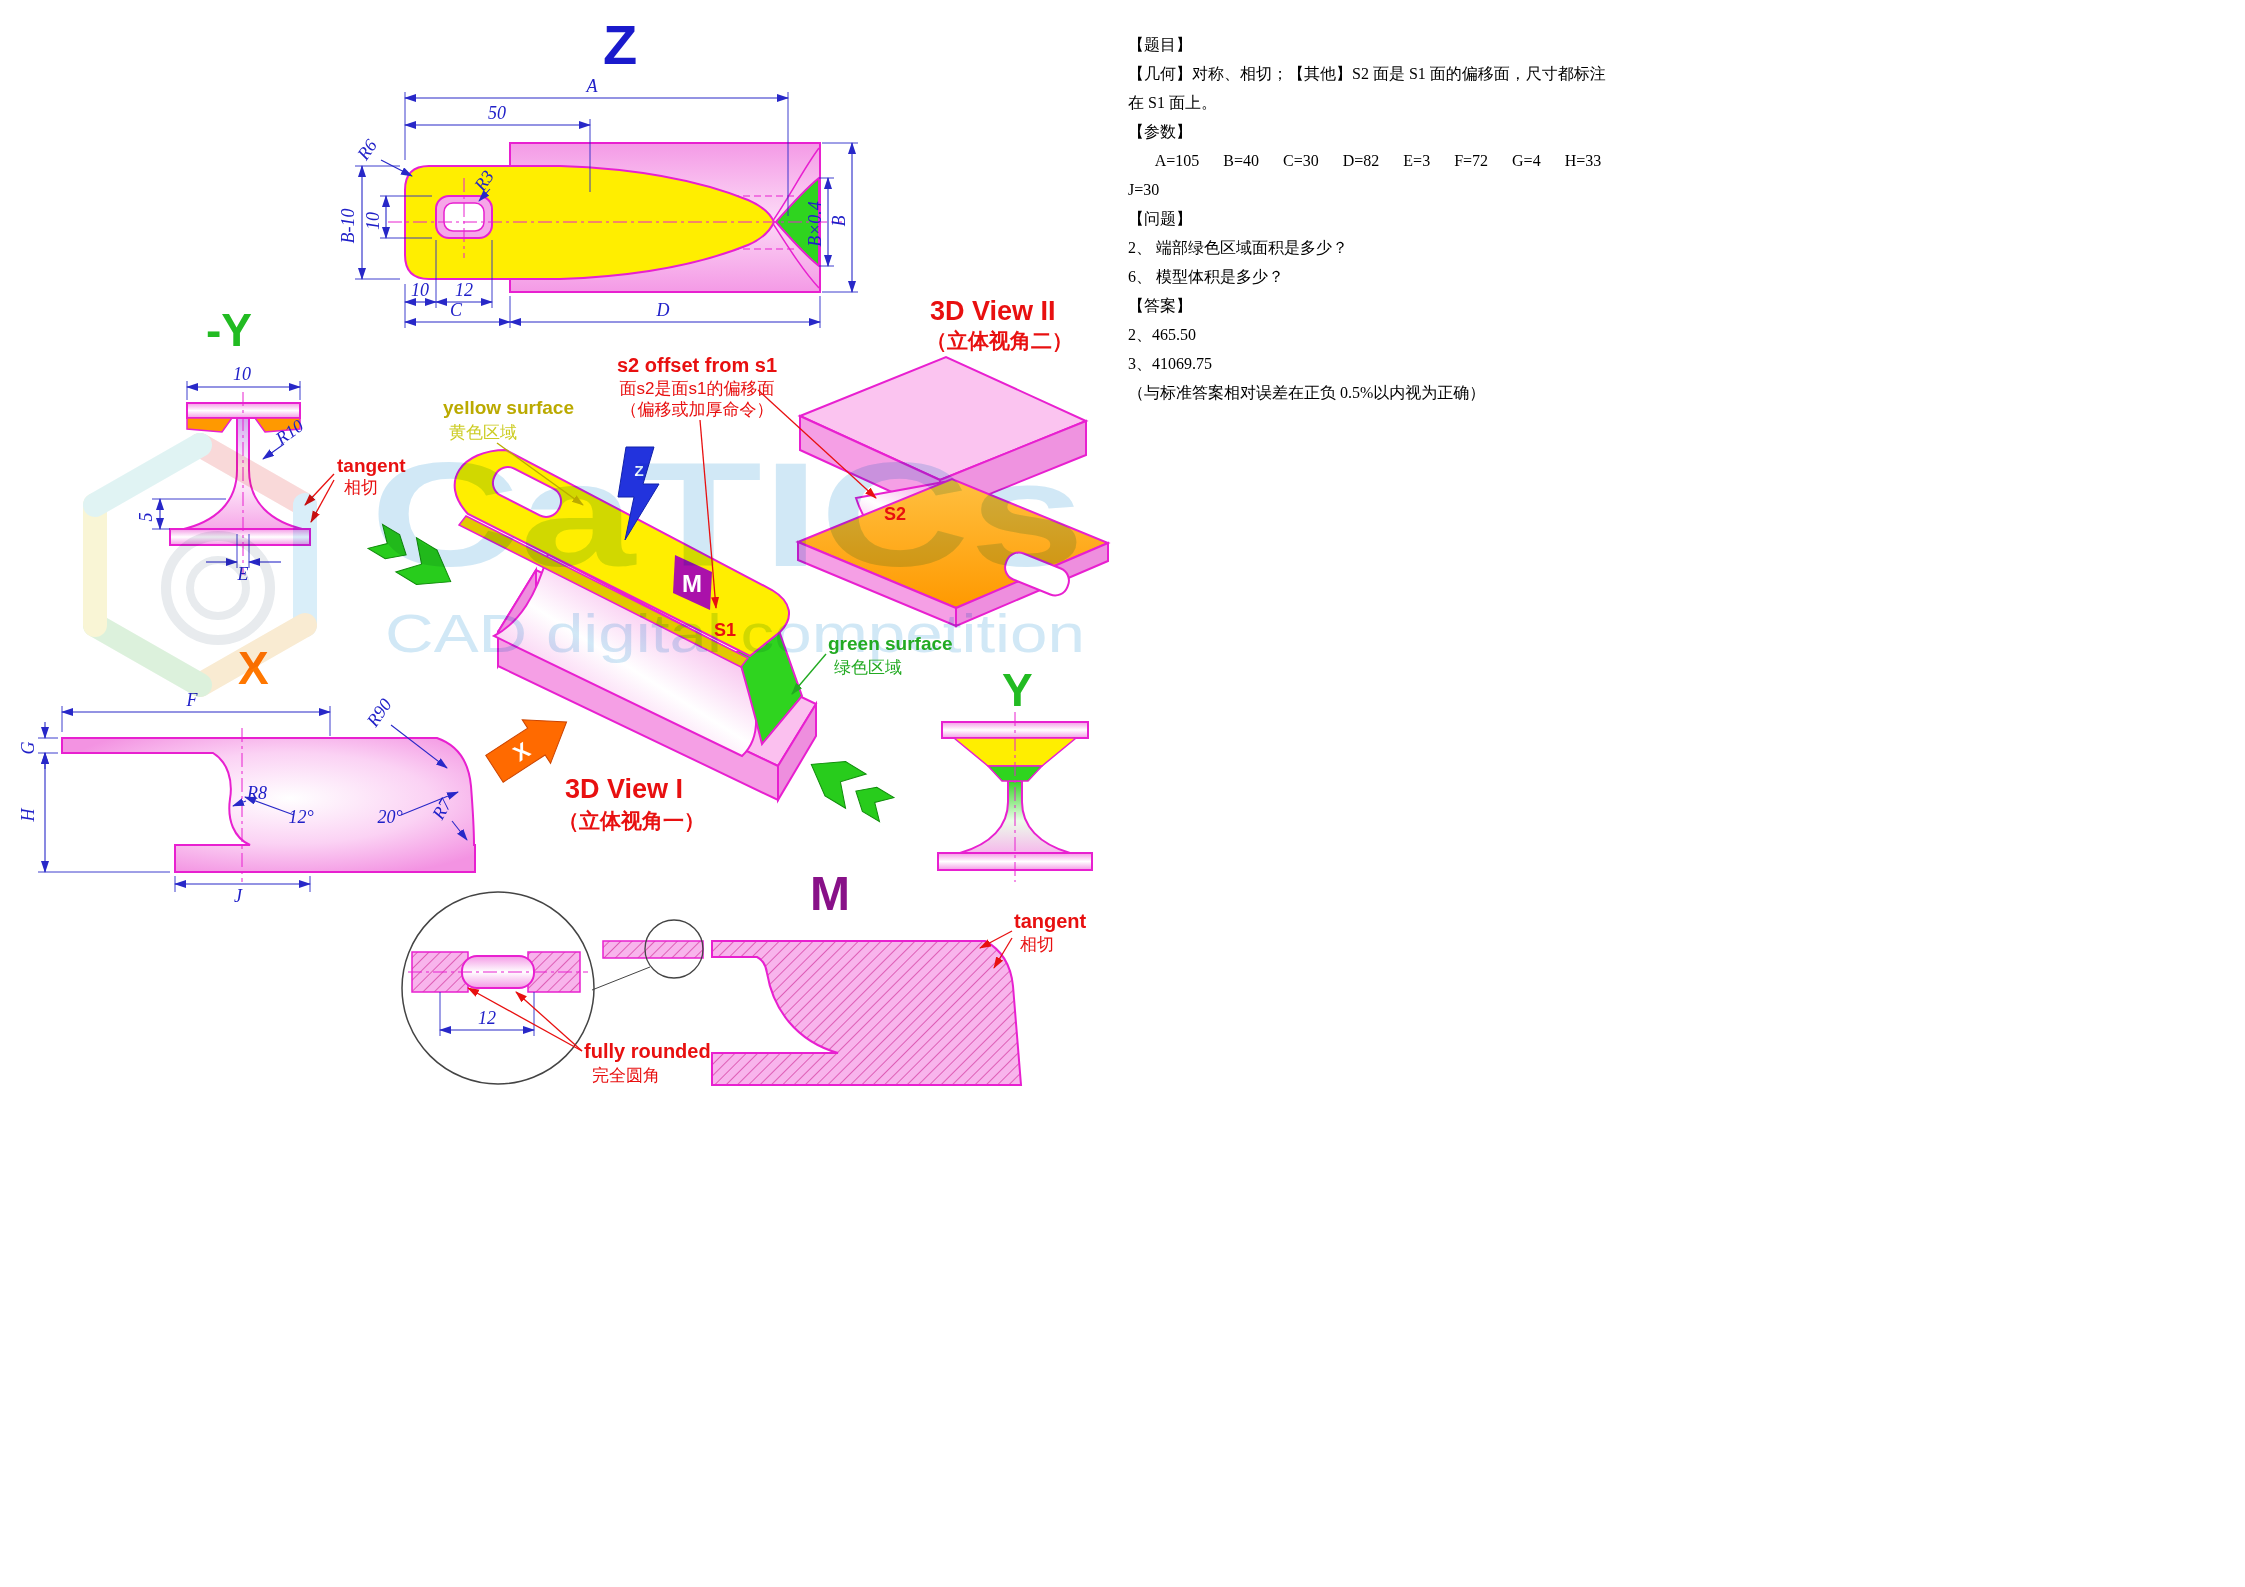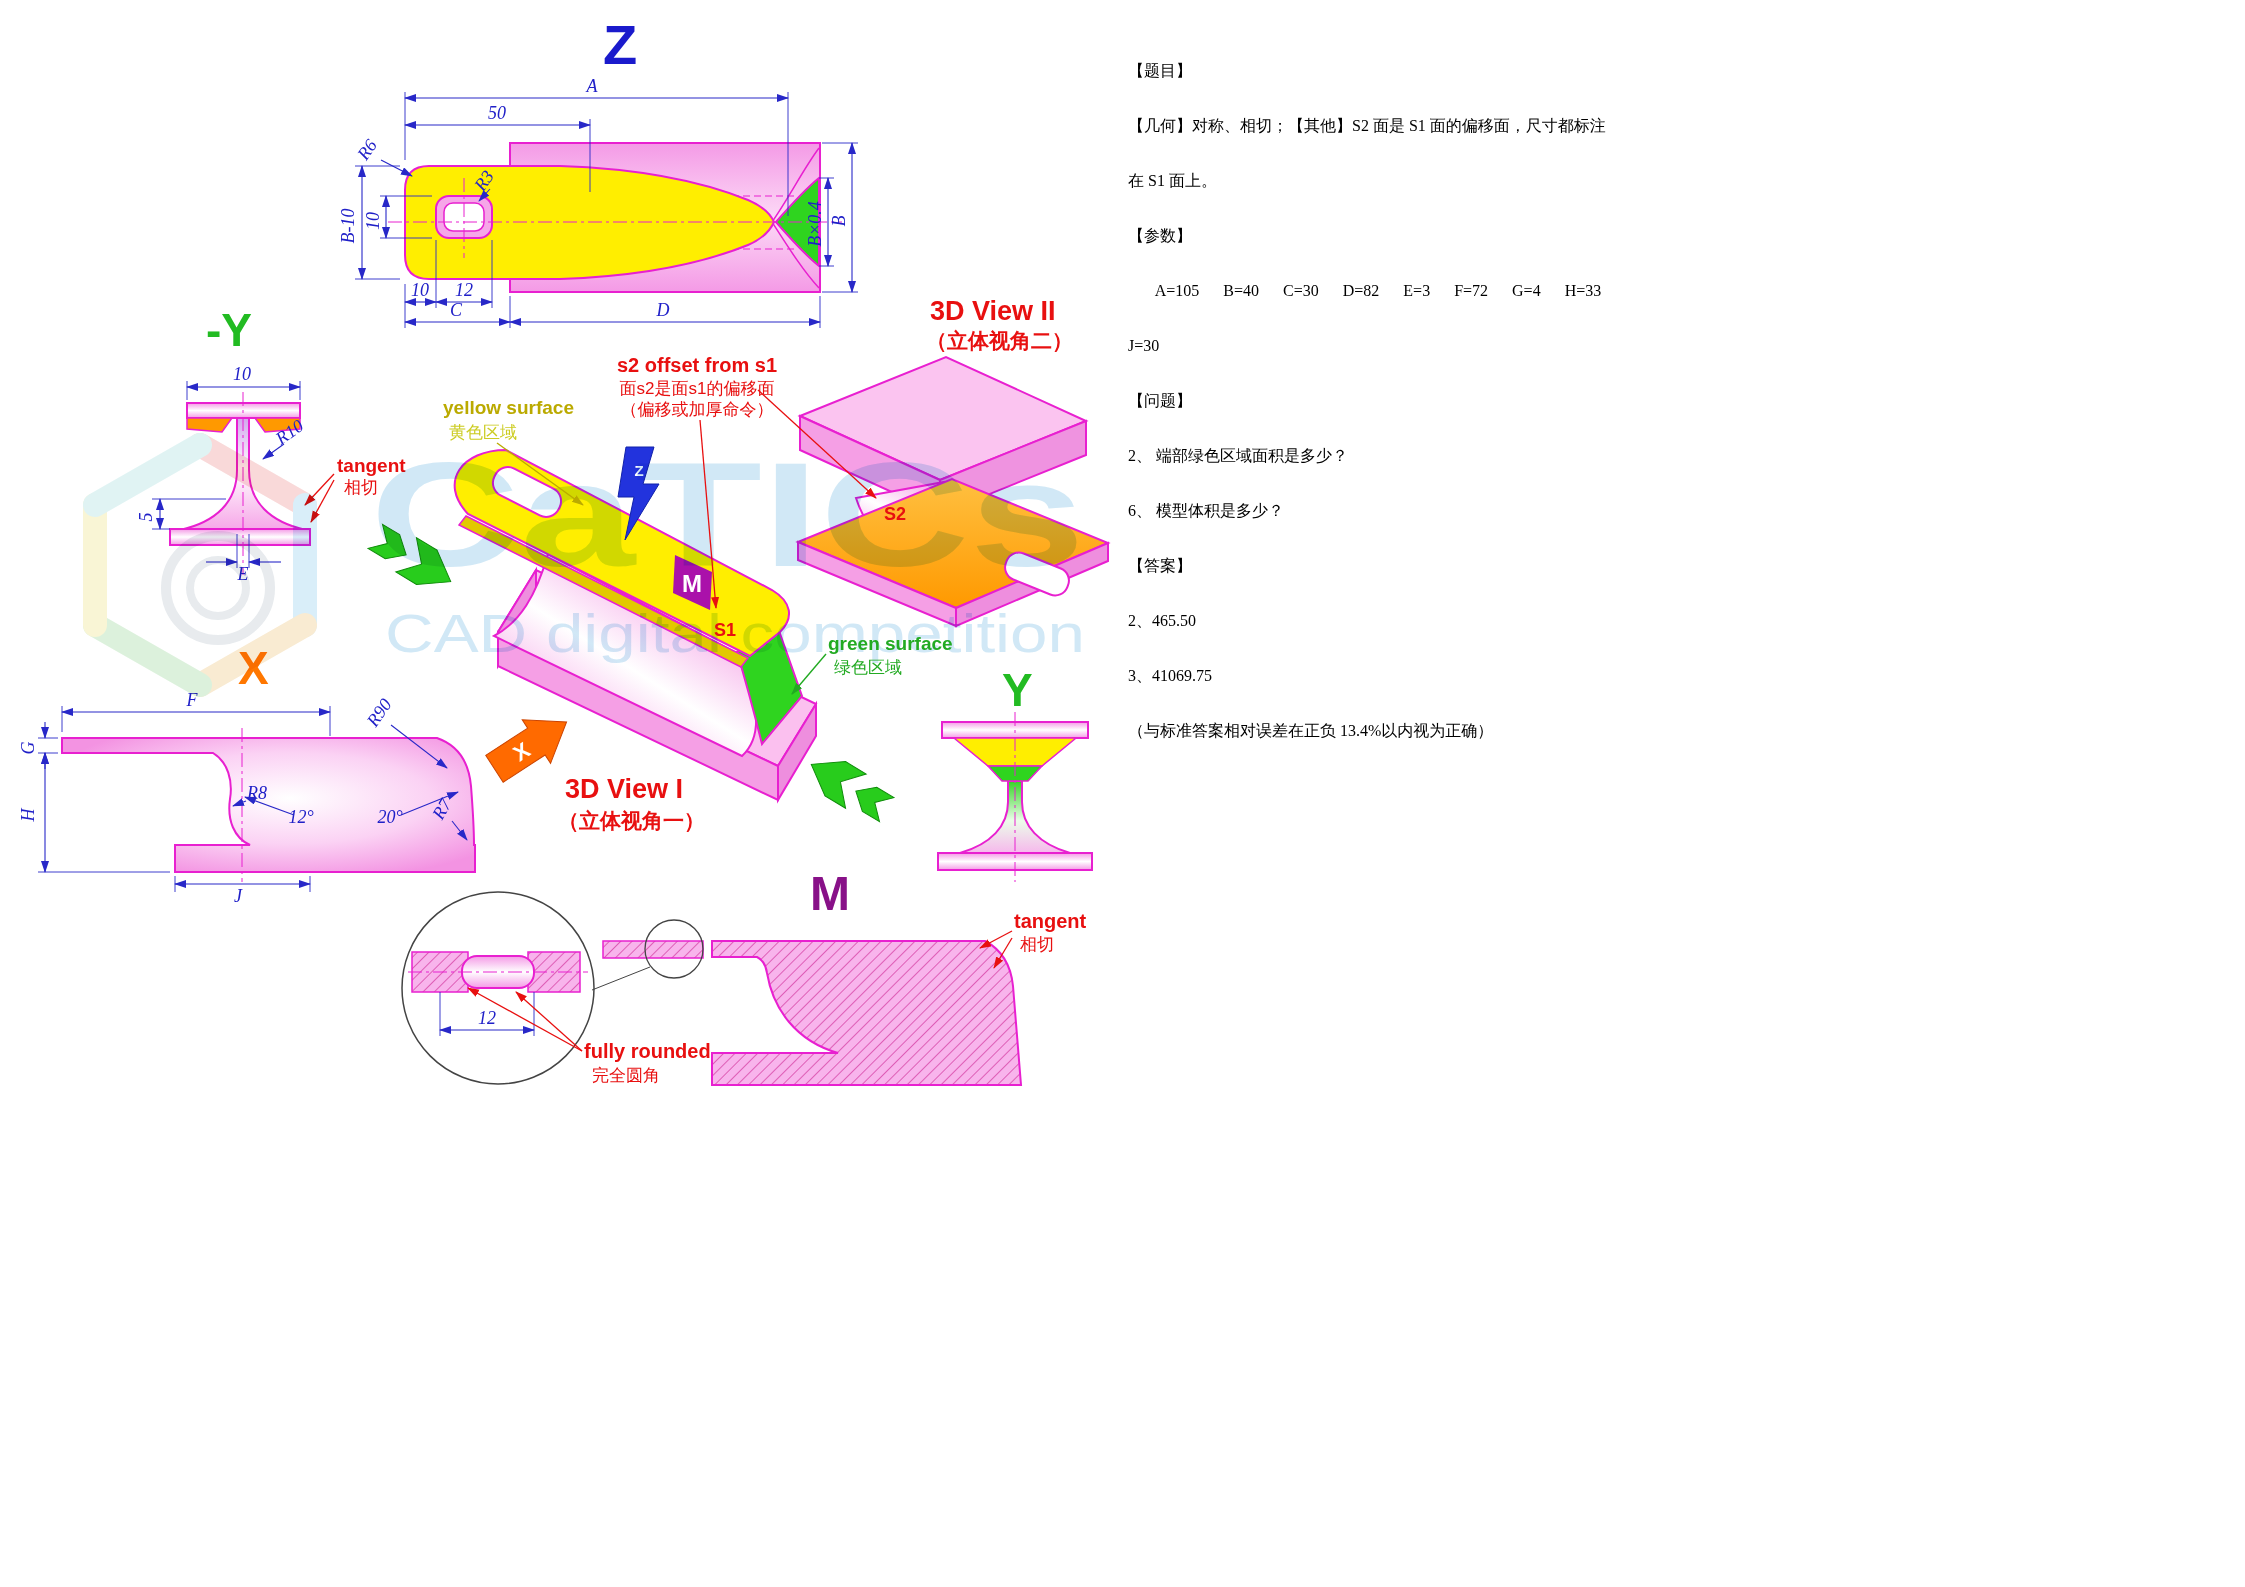--- a/index.html
+++ b/index.html
@@ -2,21 +2,21 @@
 <html><head>
 <meta charset="utf-8">
 <style>
   html,body{margin:0;padding:0;background:#ffffff;}
   #stage{position:relative;width:2245px;height:1587px;background:#ffffff;overflow:hidden;
          font-family:"Liberation Sans",sans-serif;}
   #drawing{position:absolute;left:0;top:0;}
   
   .panel{position:absolute;left:1128px;top:30px;width:500px;color:#000;
          font-family:"Liberation Serif",serif;font-size:16px;}
-  .pl{line-height:29px;white-space:nowrap;margin-top:26px;}
+  .pl{line-height:29px;white-space:nowrap;}
   .pre{white-space:pre;text-align:center;}
   .mag15{stroke:#e820d0;stroke-width:1.5;fill:none;}
   .cl{stroke:#e820d0;stroke-width:1;fill:none;stroke-dasharray:14 4 3 4;}
   .magd{stroke:#e820d0;stroke-width:1.2;fill:none;stroke-dasharray:7 4;}
   .dl{stroke:#2828c8;stroke-width:1.1;fill:none;}
   .xl{stroke:#2828c8;stroke-width:0.9;fill:none;}
   .rl{stroke:#e81010;stroke-width:1.3;fill:none;}
   text{font-family:"Liberation Sans",sans-serif;}
   .dimt{font-family:"Liberation Serif",serif;font-style:italic;font-size:18px;fill:#2020c8;text-anchor:middle;}
   .axis{font-weight:900;}
@@ -380,16 +380,16 @@
   <div class="pl">在 S1 面上。</div>
   <div class="pl">【参数】</div>
   <div class="pl pre">A=105      B=40      C=30      D=82      E=3      F=72      G=4      H=33</div>
   <div class="pl">J=30</div>
   <div class="pl">【问题】</div>
   <div class="pl">2、 端部绿色区域面积是多少？</div>
   <div class="pl">6、 模型体积是多少？</div>
   <div class="pl">【答案】</div>
   <div class="pl">2、465.50</div>
   <div class="pl">3、41069.75</div>
-  <div class="pl">（与标准答案相对误差在正负 13.4%以内视为正确）</div>
+  <div class="pl">（与标准答案相对误差在正负 0.5%以内视为正确）</div>
 </div>
 
 </div>
 
 </body></html>

